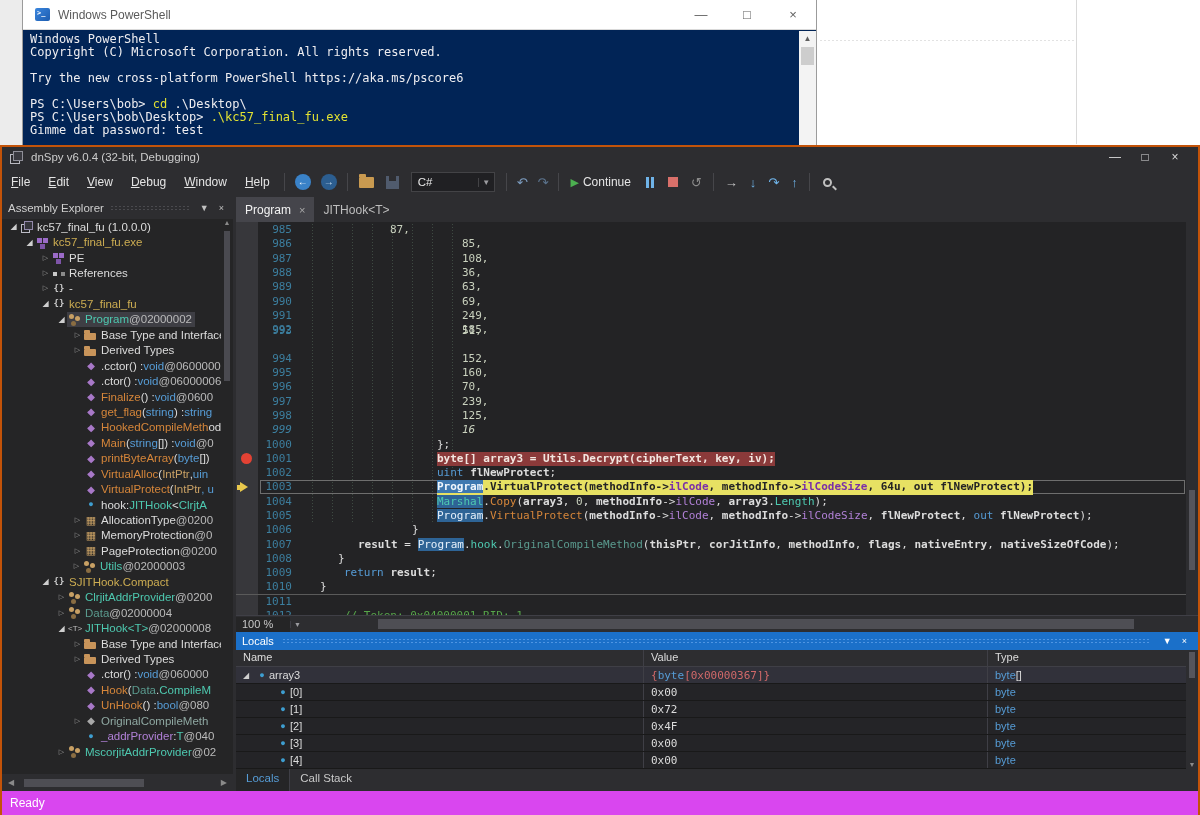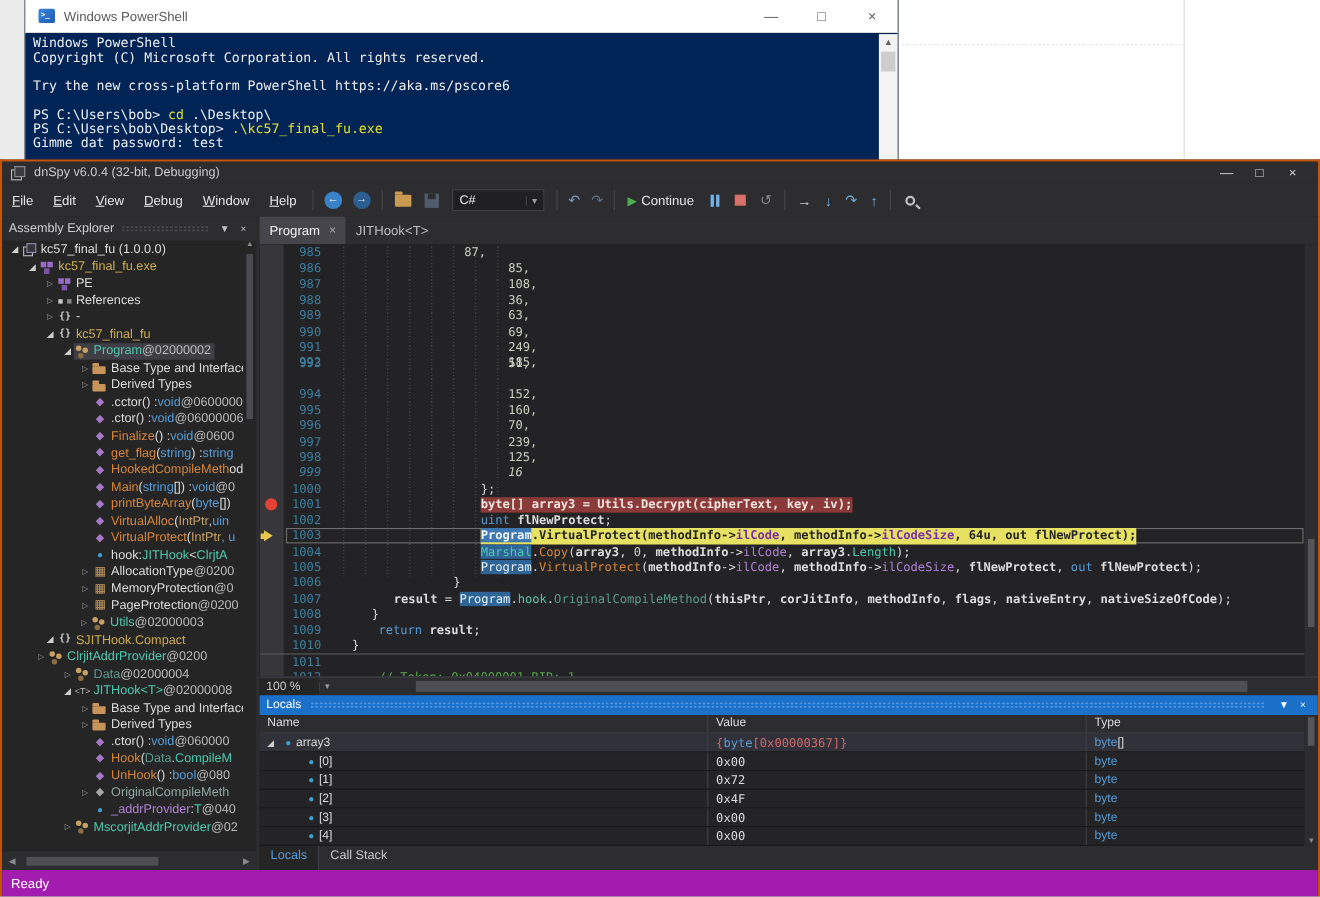--- a/index.html
+++ b/index.html
@@ -199,21 +199,21 @@
   #locals-vscroll { position:absolute; right:0; top:453px; width:12px; height:119px; background:#2D2D30; }
   #locals-vscroll .thumb { position:absolute; left:3px; width:6px; top:2px; height:26px; background:#55555C; }
   #locals-vscroll .dn { position:absolute; bottom:1px; left:0; width:12px; text-align:center;
     color:#8A8A8A; font-size:7px; }
   #locals-tabs { position:absolute; left:0; top:572px; width:962px; height:22px; background:#2D2D30;
     display:flex; align-items:stretch; font-size:11.5px; }
   .ltab { padding:3px 10px 0 10px; color:#C8C8C8; }
   .ltab.active { background:#252526; color:#569CD6; border-right:1px solid #3F3F46; }
 
   
-  #statusbar { position:absolute; left:0; bottom:0; width:1196px; height:24px; background:#a21caf;
+  #statusbar { position:absolute; left:0; bottom:0; width:1196px; height:24px; background:#d946ef;
     color:#FFFFFF; font-size:12px; display:flex; align-items:center; padding-left:8px; }
 
   .vsplit { position:absolute; left:231px; top:50px; width:3px; height:594px; background:#2D2D30; }
 </style>
 </head>
 <body>
 
 <div id="screen">
 
   <div id="desktop-right"></div>
@@ -499,21 +499,21 @@
               <span class="saddr"> @02000003</span>
             </span>
           </div>
           <div class="trow" style="padding-left: 38px;">
             <span class="exp e">◢</span>
             <span class="lbl">
               <i class="ic ic-ns">{}</i>
               <span class="sg">SJITHook.Compact</span>
             </span>
           </div>
-          <div class="trow" style="padding-left: 30px;">
+          <div class="trow" style="padding-left: 54px;">
             <span class="exp">▷</span>
             <span class="lbl">
               <i class="ic ic-class"></i>
               <span class="st">ClrjitAddrProvider</span>
               <span class="saddr"> @0200</span>
             </span>
           </div>
           <div class="trow" style="padding-left: 54px;">
             <span class="exp">▷</span>
             <span class="lbl">
@@ -631,21 +631,21 @@
       <div class="guide" style="left: 76px;"></div>
           <div class="guide" style="left: 96px;"></div>
           <div class="guide" style="left: 116px;"></div>
           <div class="guide" style="left: 136px;"></div>
           <div class="guide" style="left: 156px;"></div>
           <div class="guide" style="left: 176px;"></div>
           <div class="guide" style="left: 196px;"></div>
           <div class="guide" style="left: 216px;"></div>
           <div class="cl" style="top: 1px;">
             <span class="num">985</span>
-            <span class="ct" style="margin-left: 120px; text-align: right;"><span class="sn">87,</span></span>
+            <span class="ct" style="margin-left: 88px; text-align: right;"><span class="sn">87,</span></span>
           </div>
           <div class="cl" style="top: 15.3px;">
             <span class="num">986</span>
             <span class="ct" style="margin-left: 160px;"><span class="sn">85,</span></span>
           </div>
           <div class="cl" style="top: 29.6px;">
             <span class="num">987</span>
             <span class="ct" style="margin-left: 160px;"><span class="sn">108,</span></span>
           </div>
           <div class="cl" style="top: 43.9px;">

